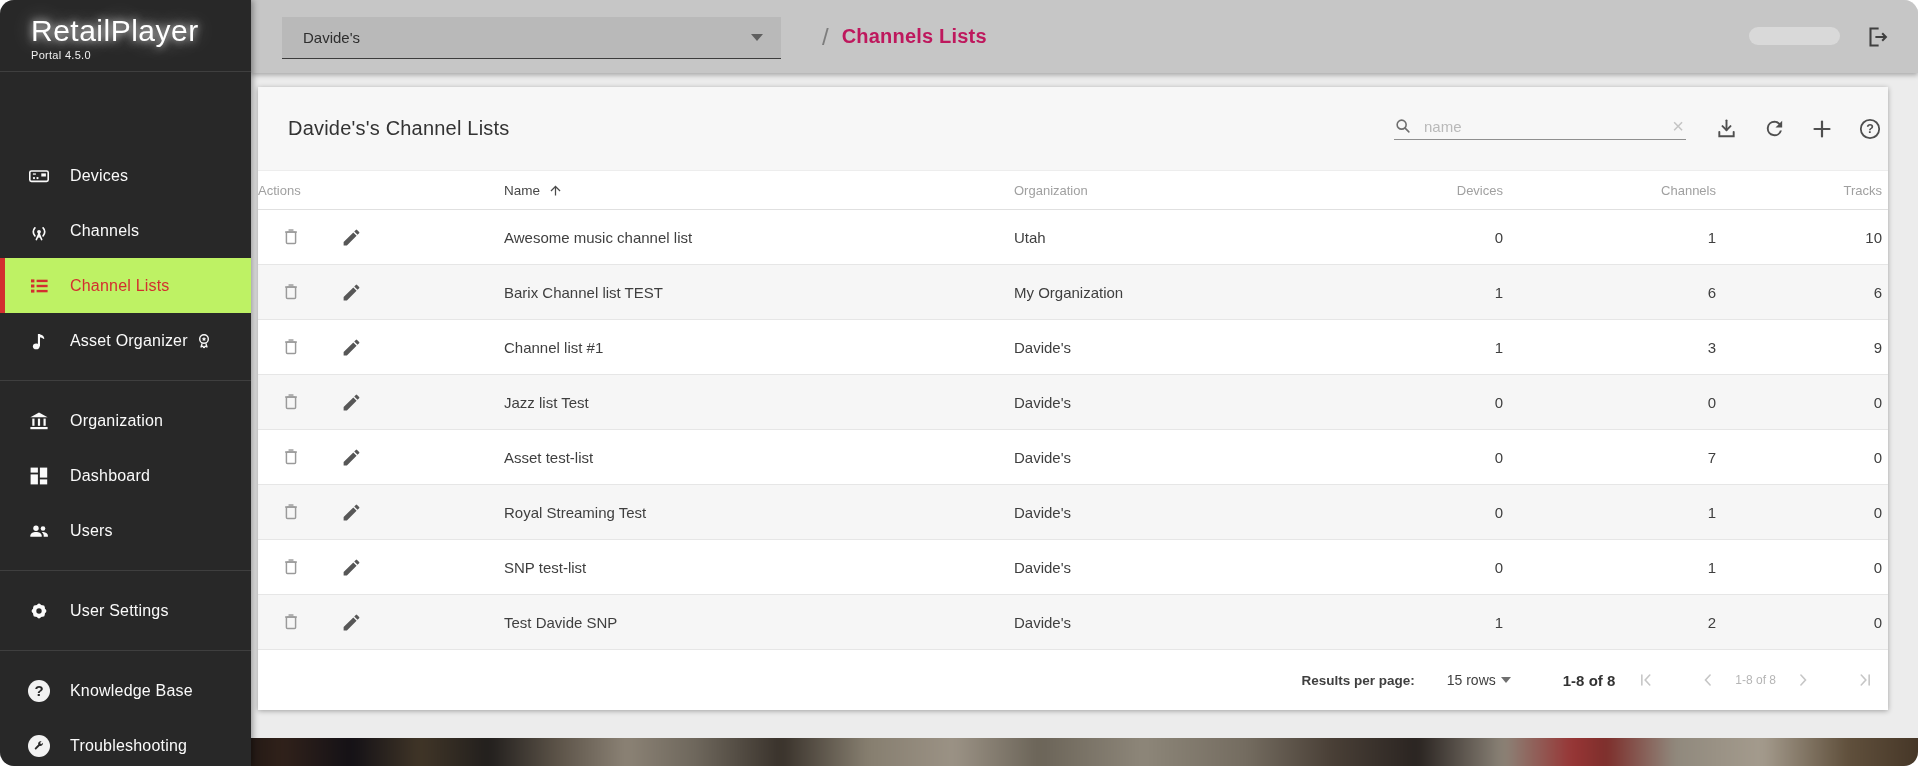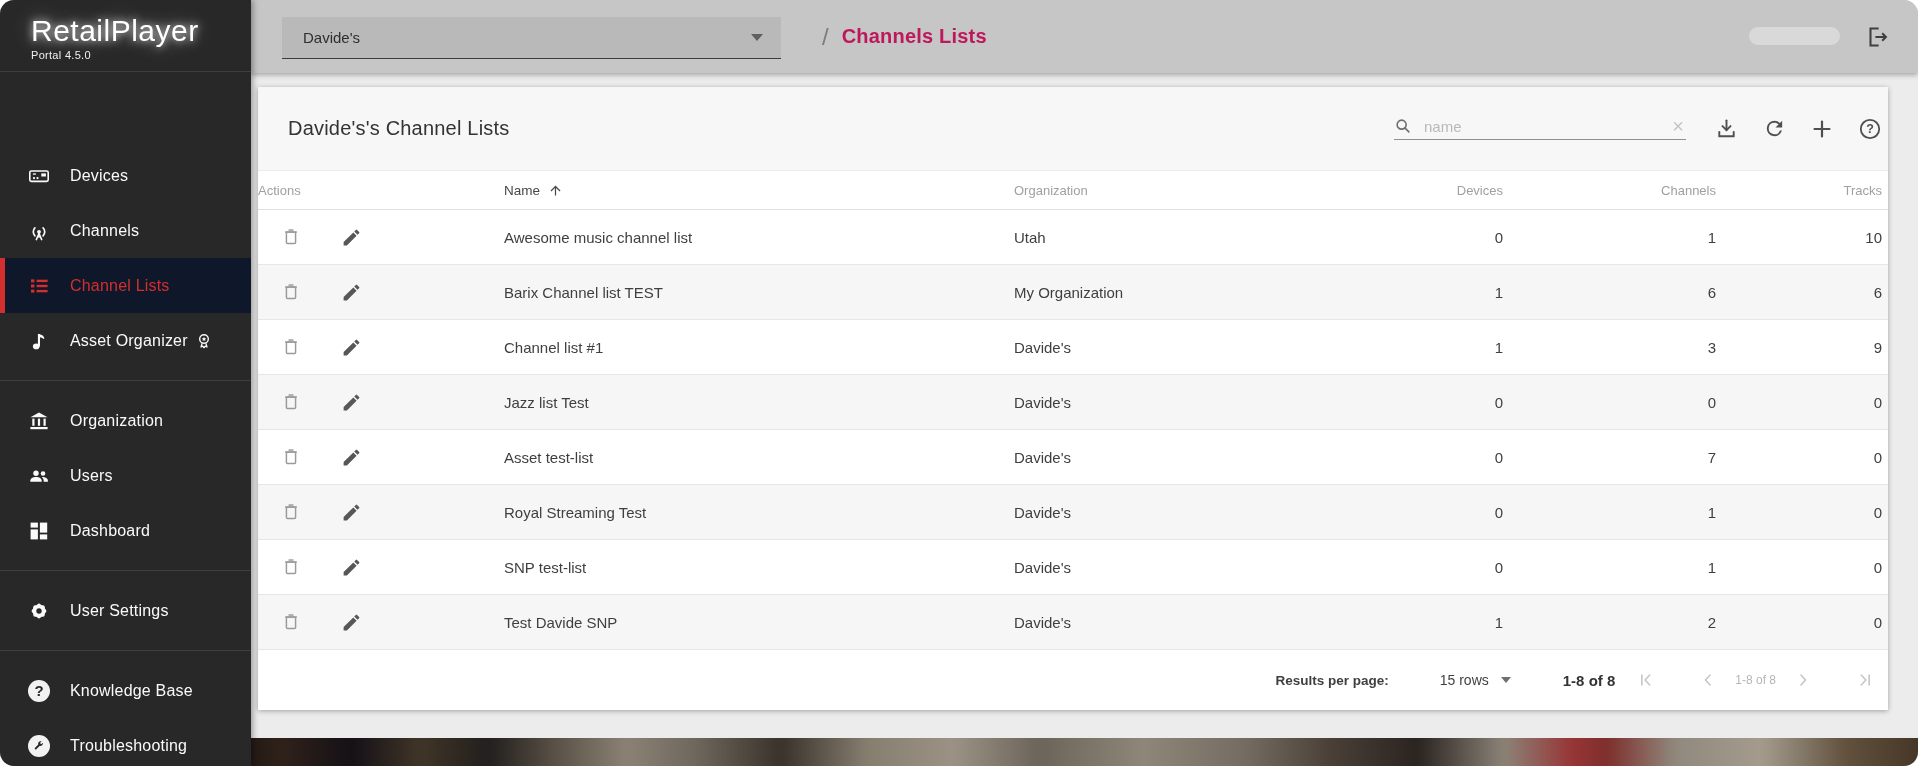--- a/index.html
+++ b/index.html
@@ -17,21 +17,21 @@
   .sidebar { position:absolute; left:0; top:0; width:251px; height:766px; background:#282828; z-index:30;
     box-shadow:2px 0 6px rgba(0,0,0,.35); color:#fafafa; }
   .logo-block { padding:14px 0 0 31px; height:72px; border-bottom:1px solid #3f3f3f; }
   .logo { font-size:30px; font-weight:400; color:#ffffff; letter-spacing:.5px;
     text-shadow:0 0 9px rgba(255,255,255,.9),0 0 22px rgba(255,255,255,.45); }
   .portal-version { font-size:11px; color:#f0f0f0; margin-top:1px; letter-spacing:.3px; }
   .nav { margin-top:76px; }
   .nav-item { display:flex; align-items:center; height:55px; padding-left:27px; cursor:default; color:#fafafa; }
   .nav-item .nicon { width:24px; height:24px; flex:0 0 24px; display:flex; align-items:center; justify-content:center; }
   .nav-item .nlabel { margin-left:19px; font-size:16px; letter-spacing:.2px; display:flex; align-items:center; gap:7px; }
-  .nav-item.active { background:#0f172a; color:#d32f2f; border-left:5px solid #d32f2f; padding-left:22px; }
+  .nav-item.active { background:#bef264; color:#d32f2f; border-left:5px solid #d32f2f; padding-left:22px; }
   .nav-divider { height:1px; background:#3f3f3f; margin:12px 0; }
   .circle-glyph { width:22px; height:22px; border-radius:50%; background:#f2f2f2; color:#282828;
     display:flex; align-items:center; justify-content:center; font-weight:bold; font-size:15px; }
 
   
   .topbar { position:absolute; left:251px; top:0; width:1667px; height:73px; background:#c6c6c6; z-index:20;
     box-shadow:0 2px 5px rgba(0,0,0,.3); }
   .org-select { position:absolute; left:31px; top:17px; width:499px; height:42px; background:#b9b9b9;
     border-bottom:1px solid #3c3c3c; display:flex; align-items:center; padding:0 18px 0 21px; cursor:pointer; }
   .org-select .org-value { font-size:15px; color:#2e2e2e; flex:1; }
@@ -68,21 +68,21 @@
   .trow:nth-child(even) { background:#f6f6f6; }
   .cell { font-size:15px; color:#3f3f3f; }
   .cell-actions { display:flex; align-items:center; gap:38px; padding-left:22px; }
   .icon-btn { width:22px; height:22px; cursor:pointer; display:flex; align-items:center; justify-content:center; }
   .trash { color:#9a9a9a; }
   .pencil { color:#575757; }
 
   
   .card-footer { height:60px; display:flex; align-items:center; justify-content:flex-end; padding-right:12px; background:#ffffff; }
   .rpp-label { font-size:13.5px; font-weight:bold; color:#3f3f3f; }
-  .rpp-select { display:flex; align-items:center; gap:12px; margin-left:51px; cursor:pointer; }
+  .rpp-select { display:flex; align-items:center; gap:5px; margin-left:32px; cursor:pointer; }
   .rpp-value { font-size:14px; color:#3f3f3f; }
   .caret-sm { width:0; height:0; border-left:5px solid transparent; border-right:5px solid transparent; border-top:6px solid #6f6f6f; }
   .range-bold { font-size:15px; font-weight:bold; color:#333; margin-left:52px; }
   .pg-btn { width:22px; height:22px; color:#c6c6c6; display:flex; align-items:center; justify-content:center; cursor:pointer; }
   .pg-first { margin-left:20px; } .pg-prev { margin-left:40px; }
   .pg-range { font-size:12px; color:#b5b5b5; margin:0 16px; }
   .pg-last { margin-left:40px; }
   svg { display:block; }
 </style>
 </head>
@@ -176,39 +176,39 @@
               <rect x="16.5" y="9.6" width="2.2" height="7.2"></rect>
               <rect x="3.4" y="18" width="17.2" height="2.2"></rect>
             </svg>
         </span>
         <span class="nlabel">Organization</span>
       </div>
 
       <div class="nav-item">
         <span class="nicon">
           <svg width="24" height="24" viewBox="0 0 24 24" fill="currentColor">
+              <rect x="3.6" y="3.6" width="7.3" height="5"></rect>
+              <rect x="3.6" y="10.4" width="7.3" height="10"></rect>
+              <rect x="12.9" y="3.6" width="7.3" height="10"></rect>
+              <rect x="12.9" y="15.4" width="7.3" height="5"></rect>
+            </svg>
+        </span>
+        <span class="nlabel">Dashboard</span>
+      </div>
+
+      <div class="nav-item">
+        <span class="nicon">
+          <svg width="24" height="24" viewBox="0 0 24 24" fill="currentColor">
               <circle cx="9" cy="9.3" r="2.7"></circle>
               <path d="M3.3 16.6c0-2.3 2.6-3.7 5.7-3.7s5.7 1.4 5.7 3.7v1.1H3.3z"></path>
               <circle cx="16" cy="9.5" r="2.3"></circle>
               <path d="M16.4 13c2.7.3 4.5 1.6 4.5 3.5v1.2h-4.2v-1.1c0-1.4-.7-2.6-1.9-3.4.5-.1 1-.2 1.6-.2z"></path>
             </svg>
         </span>
         <span class="nlabel">Users</span>
-      </div>
-
-      <div class="nav-item">
-        <span class="nicon">
-          <svg width="24" height="24" viewBox="0 0 24 24" fill="currentColor">
-              <rect x="3.6" y="3.6" width="7.3" height="5"></rect>
-              <rect x="3.6" y="10.4" width="7.3" height="10"></rect>
-              <rect x="12.9" y="3.6" width="7.3" height="10"></rect>
-              <rect x="12.9" y="15.4" width="7.3" height="5"></rect>
-            </svg>
-        </span>
-        <span class="nlabel">Dashboard</span>
       </div>
 
       <div class="nav-divider"></div>
 
       <div class="nav-item">
         <span class="nicon">
           <svg width="24" height="24" viewBox="0 0 24 24">
               <rect x="6.2" y="6.2" width="11.6" height="11.6" rx="2" fill="currentColor"></rect>
               <rect x="6.2" y="6.2" width="11.6" height="11.6" rx="2" fill="currentColor" transform="rotate(45 12 12)"></rect>
               <circle cx="12" cy="12" r="2.7" fill="#282828"></circle>

